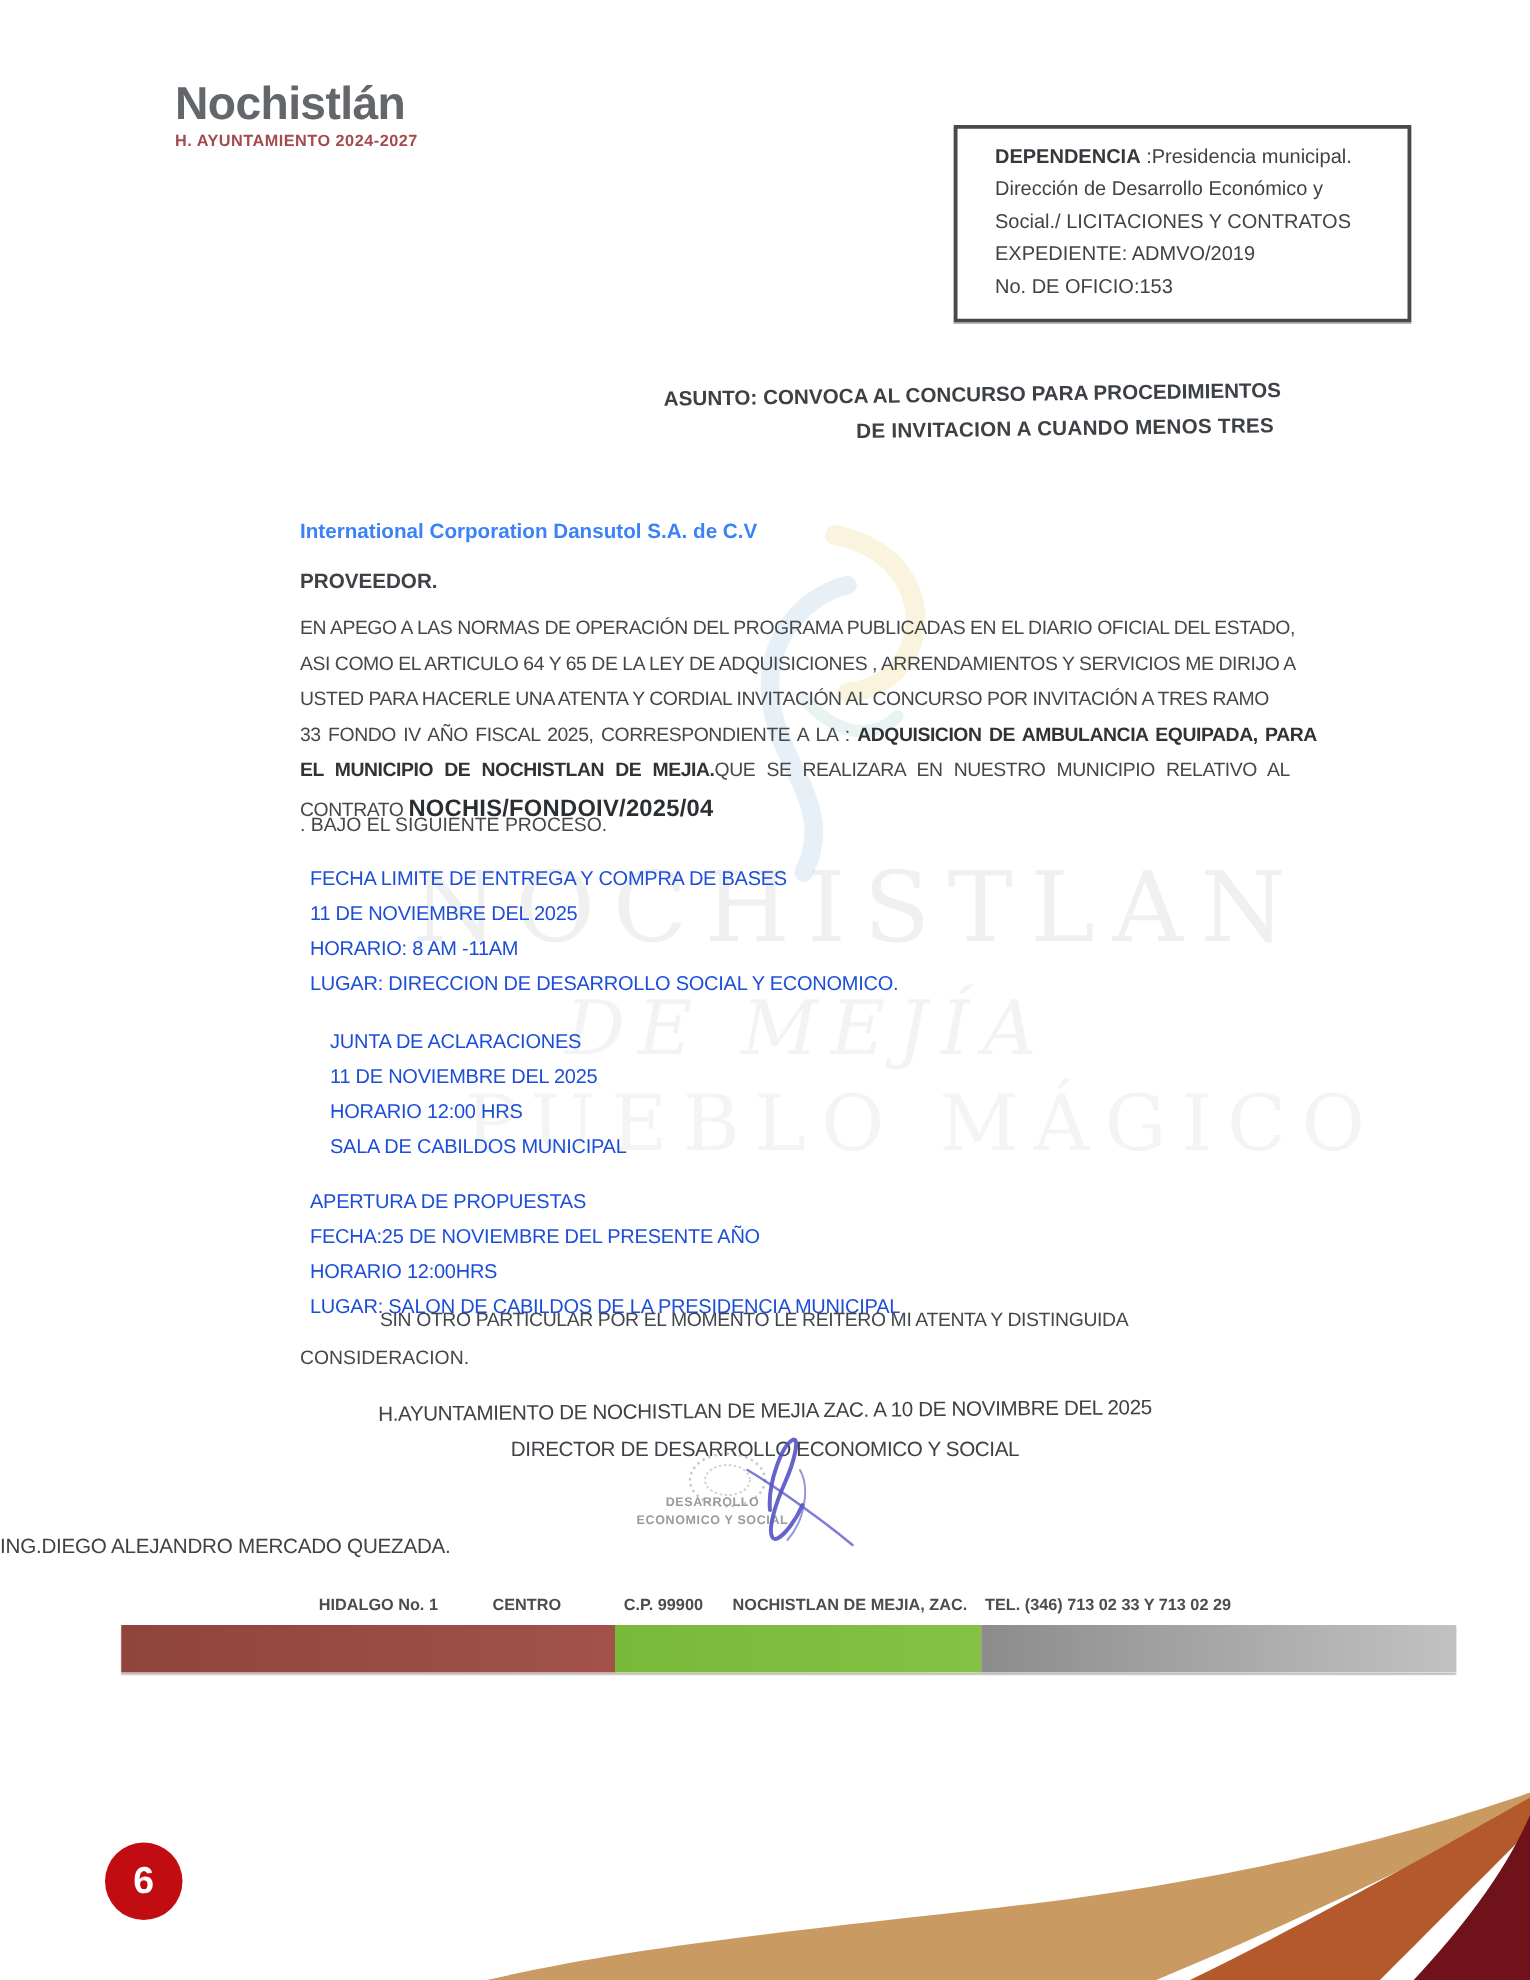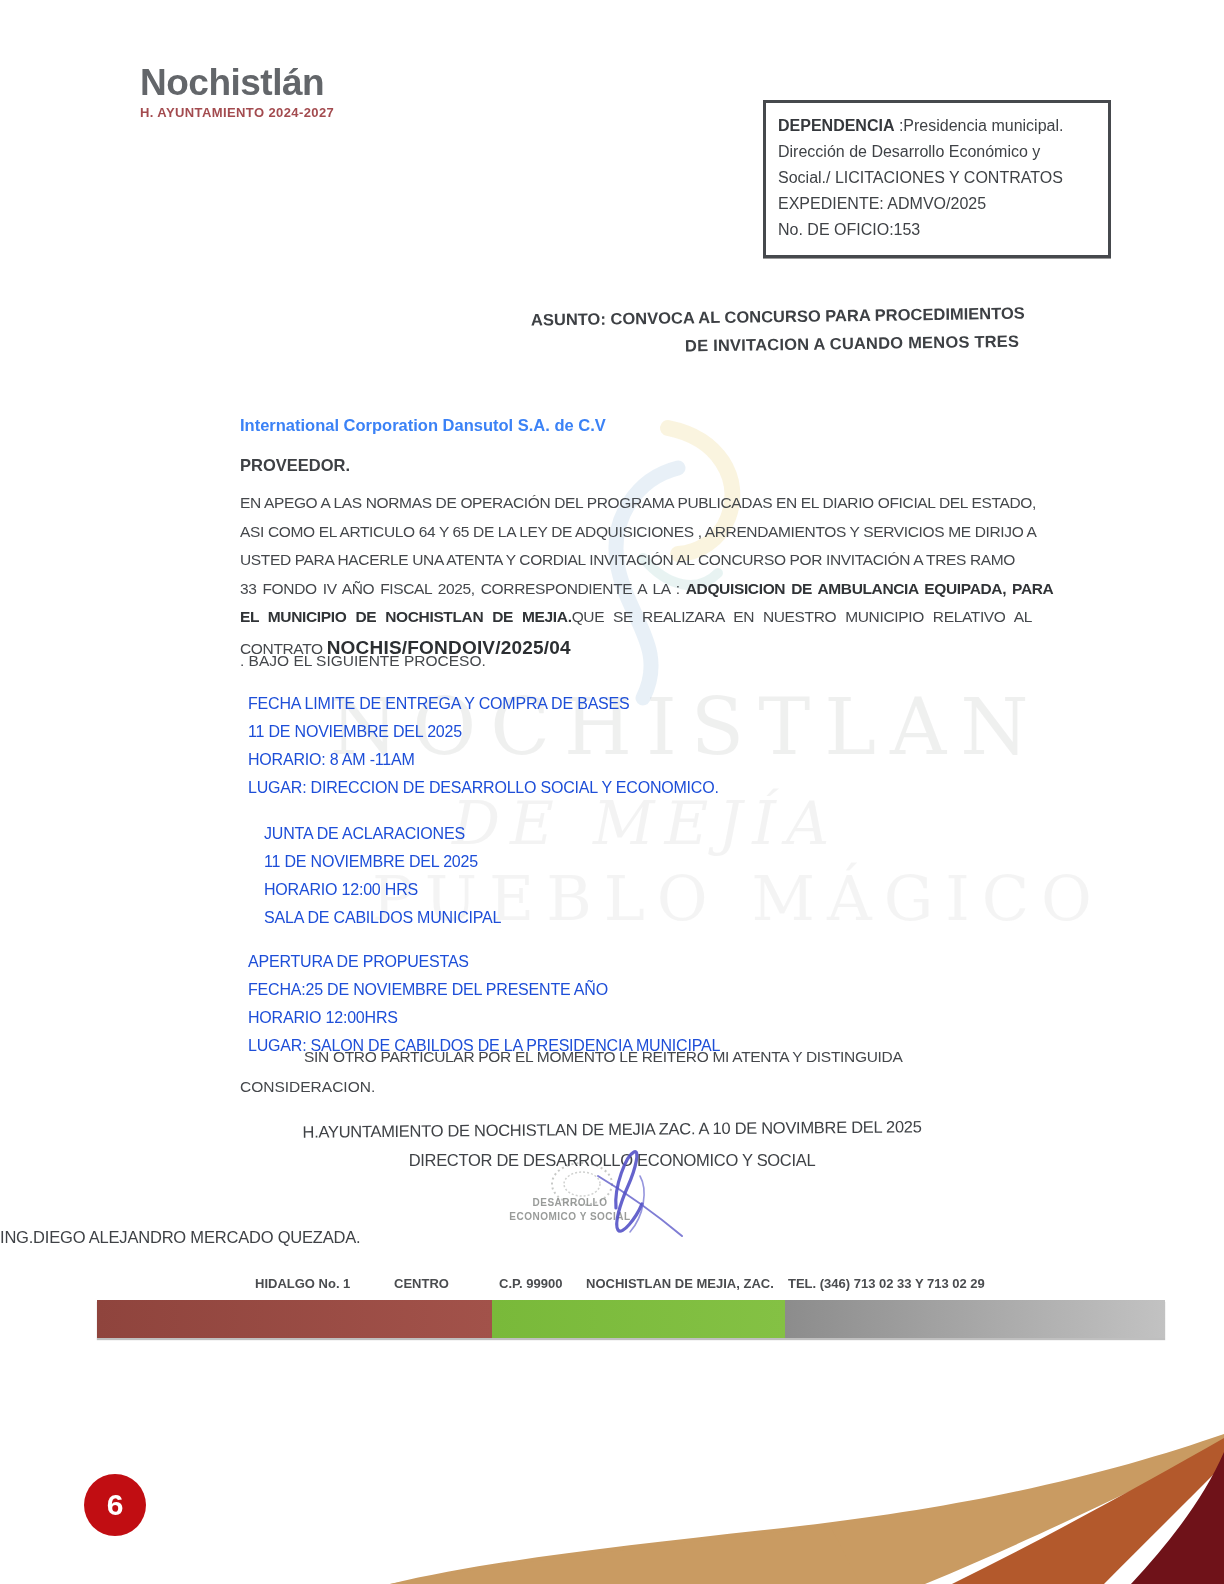--- a/index.html
+++ b/index.html
@@ -4,21 +4,21 @@
 <style>
   html,body{margin:0;padding:0;background:#e9e9e9;}
   .page{position:relative;width:1224px;height:1584px;background:#ffffff;overflow:hidden;
         font-family:"Liberation Sans",sans-serif;color:#43464a;}
   
   .logo{position:absolute;left:140px;top:64px;z-index:3;}
   .logo-title{font-size:37px;font-weight:800;color:#63666a;letter-spacing:-0.5px;line-height:1;}
   .logo-sub{font-size:13px;font-weight:800;color:#a34b4f;letter-spacing:0.4px;margin-top:4px;}
   
   .dep-box{position:absolute;left:763px;top:100px;width:318px;border:3px solid #46494d;
-           padding:10px 12px 12px 12px;font-size:16px;line-height:1.62;color:#3f4246;z-index:3;
+           padding:10px 12px 12px 30px;font-size:16px;line-height:1.62;color:#3f4246;z-index:3;
            box-shadow:0 1px 0 #9a9a9a;}
   .dep-box b{color:#35383c;}
   
   .subject{position:absolute;left:410px;top:303px;width:615px;text-align:right;font-weight:700;
            font-size:16.5px;color:#3d4044;line-height:28px;transform:rotate(-0.8deg);z-index:3;}
   .subject .l2{padding-right:6px;letter-spacing:0.2px;}
   
   .recipient{position:absolute;left:240px;top:416px;z-index:3;}
   .recipient .company{font-weight:700;font-size:16.5px;color:#3b82f6;}
   .recipient .role{font-weight:700;font-size:16.5px;color:#3e4145;margin-top:21px;}
@@ -90,21 +90,21 @@
 
   <div class="logo">
     <div class="logo-title">Nochistlán</div>
     <div class="logo-sub">H. AYUNTAMIENTO 2024-2027</div>
   </div>
 
   <div class="dep-box">
     <div><b>DEPENDENCIA</b><span> :Presidencia municipal.</span></div>
     <div>Dirección  de Desarrollo Económico y</div>
     <div>Social./ LICITACIONES Y CONTRATOS</div>
-    <div>EXPEDIENTE: ADMVO/2025</div>
+    <div>EXPEDIENTE: ADMVO/2019</div>
     <div>No. DE OFICIO:153</div>
   </div>
 
   <div class="subject">
     <div>ASUNTO: CONVOCA AL CONCURSO PARA PROCEDIMIENTOS</div>
     <div class="l2">DE INVITACION A  CUANDO MENOS TRES</div>
   </div>
 
   <div class="recipient">
     <div class="company">International Corporation Dansutol S.A. de C.V</div>

